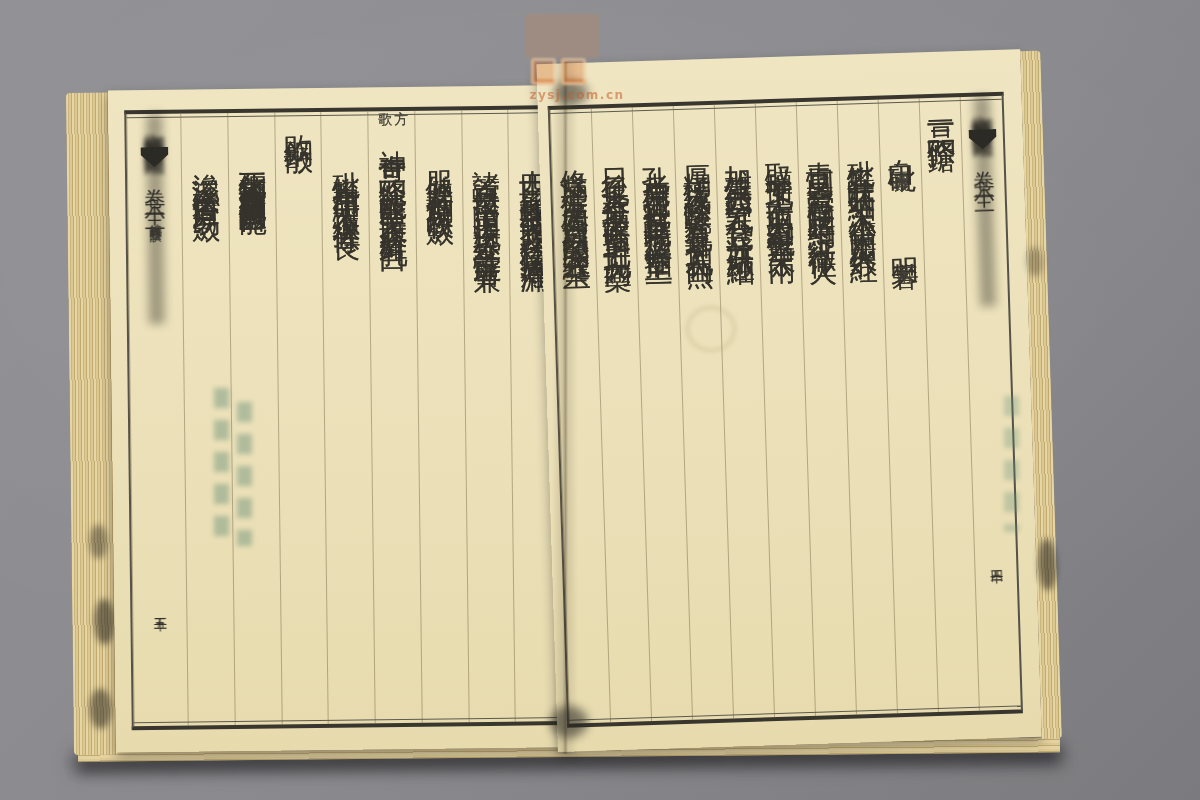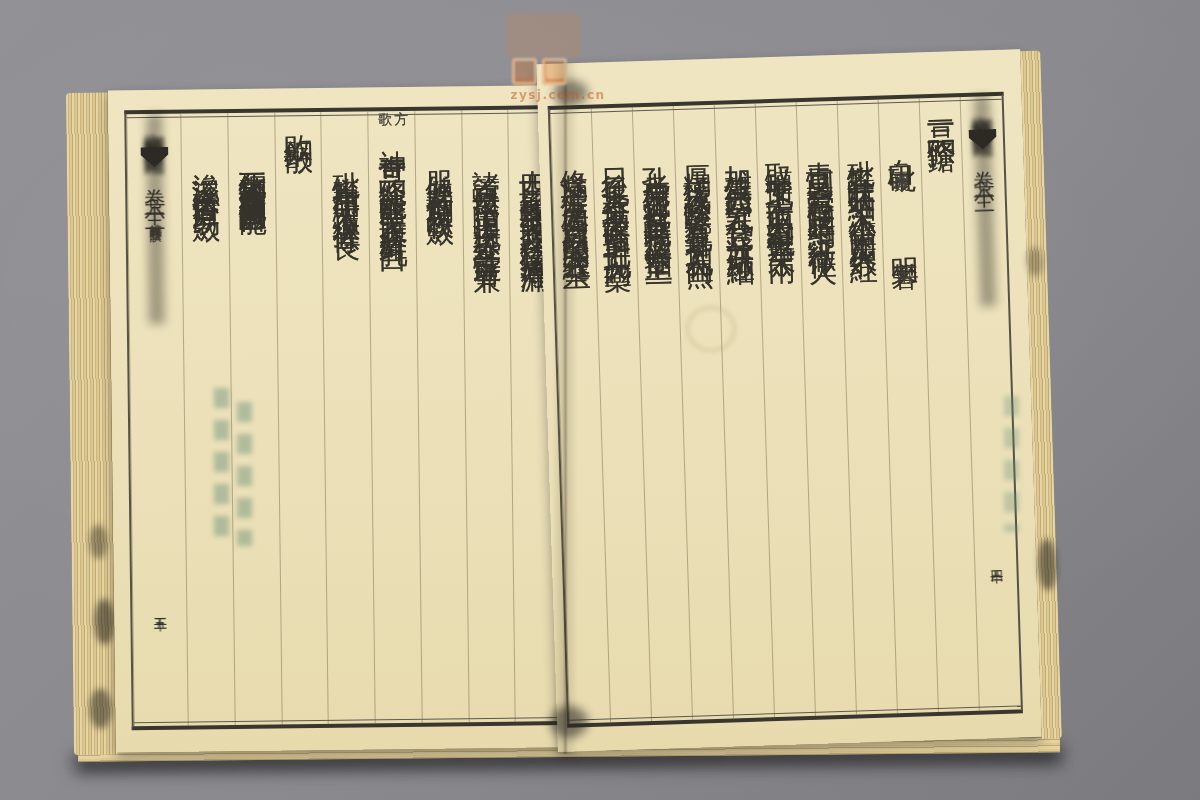--- a/index.html
+++ b/index.html
@@ -97,21 +97,21 @@
     background:linear-gradient(90deg, rgba(80,70,45,0) 0%, rgba(80,70,45,.18) 40%, rgba(45,40,25,.38) 52%, rgba(80,70,45,.15) 62%, rgba(80,70,45,0) 100%);
     pointer-events:none;
   }
   .fold-blob { position:absolute; background:#262420; border-radius:50%; filter:blur(5px); }
 
   .stamp { position:absolute; display:flex; gap:8px; opacity:.42; filter:blur(2.4px); pointer-events:none; }
   .stamp .sc { width:15px; background:repeating-linear-gradient(180deg, #5f8a74 0 20px, rgba(0,0,0,0) 20px 32px); }
   .ring-stain { position:absolute; left:686px; top:306px; width:44px; height:40px; border-radius:50%;
     border:3px solid rgba(150,128,80,.22); filter:blur(2px); }
 
-  .watermark { position:absolute; left:498px; top:12px; width:120px; height:92px; pointer-events:none; }
+  .watermark { position:absolute; left:517px; top:12px; width:120px; height:92px; pointer-events:none; }
   .wm-tint { position:absolute; left:8px; top:2px; width:74px; height:44px; background:rgba(216,126,58,.20); border-radius:4px; filter:blur(1px); }
   .wm-glyph { position:absolute; top:46px; width:25px; height:27px; background:rgba(210,110,45,.34); border-radius:3px; filter:blur(.8px);
     box-shadow:inset 0 0 0 3px rgba(245,230,200,.5), inset 4px -6px 0 rgba(210,110,45,.5); }
   .wm-g1 { left:14px; } .wm-g2 { left:44px; }
   .wm-text { position:absolute; left:0px; top:76px; width:120px; text-align:center;
     font-family:"DejaVu Sans","Liberation Sans",sans-serif; font-size:12px; font-weight:bold;
     letter-spacing:1.5px; color:rgba(198,92,40,.55); filter:blur(.7px); }
 </style>
 </head>
 <body>

